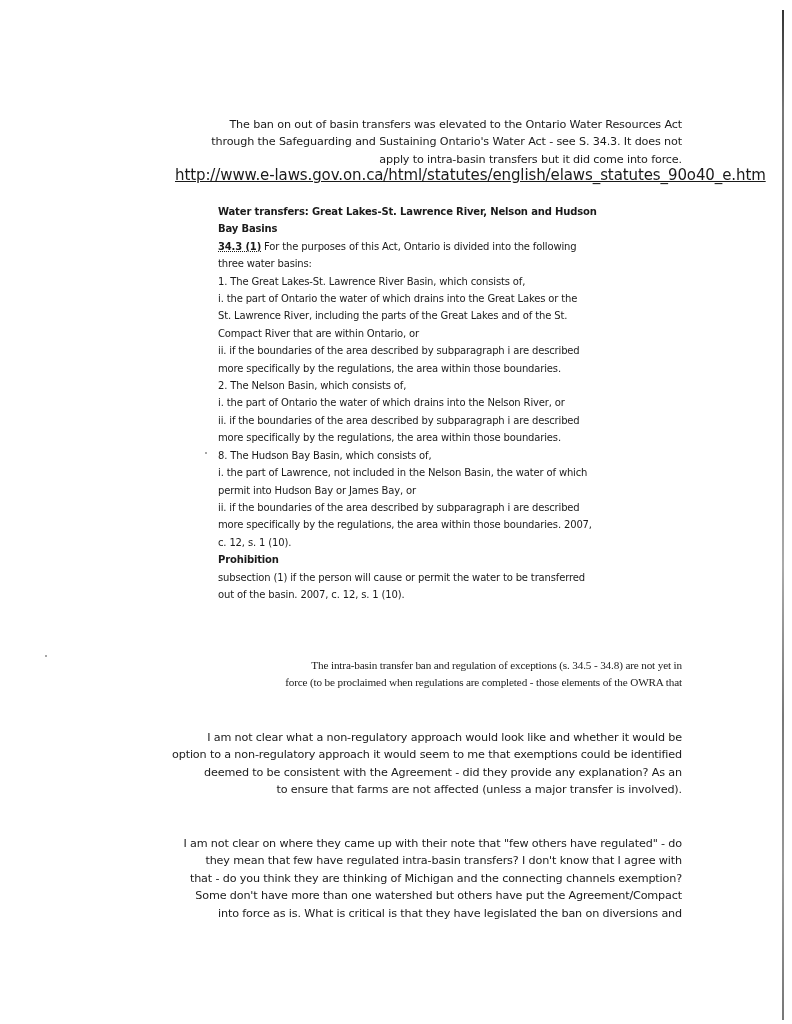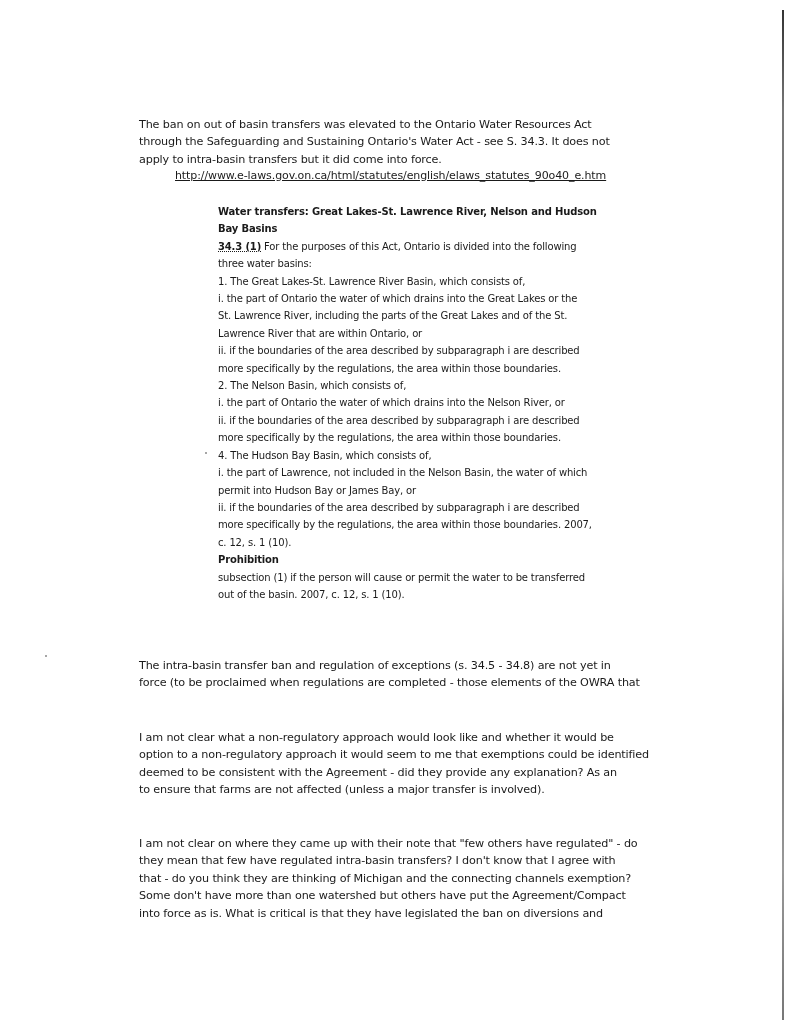--- a/index.html
+++ b/index.html
@@ -5,26 +5,26 @@
     html, body { margin: 0; padding: 0; }
     body {
       width: 792px; height: 1024px; background: #ffffff; position: relative; overflow: hidden;
       font-family: "DejaVu Sans", sans-serif; color: #1a1a1a;
     }
     .scan-edge {
       position: absolute; left: 782px; top: 10px; width: 1.5px; height: 1010px;
       background: linear-gradient(to bottom, #333 0%, #777 10%, #888 40%, #aaa 55%, #777 70%, #999 85%, #777 100%);
     }
     .para {
-      position: absolute; left: 139px; width: 560px;
-      font-size: 11.2px; line-height: 17.4px; letter-spacing: -0.15px;
+      position: absolute; left: 122px; width: 560px;
+      font-size: 11.2px; line-height: 17.4px; letter-spacing: -0.15px; text-align: right;
     }
     .line { display: block; white-space: nowrap; }
     .url {
-      position: absolute; left: 175px; top: 167px; font-size: 11px; line-height: 17px;
+      position: absolute; left: 175px; top: 167px; font-size: 15px; line-height: 17px;
       text-decoration: underline; color: #1a1a1a; white-space: nowrap; letter-spacing: -0.1px;
     }
     .quote {
       position: absolute; left: 218px; top: 203px; width: 460px;
       font-size: 10px; line-height: 17.4px; letter-spacing: -0.15px;
     }
     .bold { font-weight: bold; }
     .u { text-decoration: underline; text-decoration-style: dotted; }
     .speck { position: absolute; width: 2px; height: 2px; background: #888; border-radius: 1px; }
   </style>
@@ -44,39 +44,39 @@
 <a class="url">http://www.e-laws.gov.on.ca/html/statutes/english/elaws_statutes_90o40_e.htm</a>
 
 <div class="quote">
   <span class="line bold">Water transfers: Great Lakes-St. Lawrence River, Nelson and Hudson</span>
   <span class="line bold">Bay Basins</span>
   <span class="line"><span class="bold u">34.3  (1)</span><span> For the purposes of this Act, Ontario is divided into the following</span></span>
   <span class="line">three water basins:</span>
   <span class="line">1. The Great Lakes-St. Lawrence River Basin, which consists of,</span>
   <span class="line">i. the part of Ontario the water of which drains into the Great Lakes or the</span>
   <span class="line">St. Lawrence River, including the parts of the Great Lakes and of the St.</span>
-  <span class="line">Lawrence River that are within Ontario, or</span>
+  <span class="line">Compact River that are within Ontario, or</span>
   <span class="line">ii. if the boundaries of the area described by subparagraph i are described</span>
   <span class="line">more specifically by the regulations, the area within those boundaries.</span>
   <span class="line">2. The Nelson Basin, which consists of,</span>
   <span class="line">i. the part of Ontario the water of which drains into the Nelson River, or</span>
   <span class="line">ii. if the boundaries of the area described by subparagraph i are described</span>
   <span class="line">more specifically by the regulations, the area within those boundaries.</span>
-  <span class="line">4. The Hudson Bay Basin, which consists of,</span>
+  <span class="line">8. The Hudson Bay Basin, which consists of,</span>
   <span class="line">i. the part of Lawrence, not included in the Nelson Basin, the water of which</span>
   <span class="line">permit into Hudson Bay or James Bay, or</span>
   <span class="line">ii. if the boundaries of the area described by subparagraph i are described</span>
   <span class="line">more specifically by the regulations, the area within those boundaries. 2007,</span>
   <span class="line">c. 12, s. 1 (10).</span>
   <span class="line bold">Prohibition</span>
   <span class="line">subsection (1) if the person will cause or permit the water to be transferred</span>
   <span class="line">out of the basin. 2007, c. 12, s. 1 (10).</span>
 </div>
 
-<div class="para" style="top:657px;">
+<div class="para" style="top:657px;font-family:Liberation Serif, serif;">
   <span class="line">The intra-basin transfer ban and regulation of exceptions (s. 34.5 - 34.8) are not yet in</span>
   <span class="line">force (to be proclaimed when regulations are completed - those elements of the OWRA that</span>
 </div>
 
 <div class="para" style="top:729px;">
   <span class="line">I am not clear what a non-regulatory approach would look like and whether it would be</span>
   <span class="line">option to a non-regulatory approach it would seem to me that exemptions could be identified</span>
   <span class="line">deemed to be consistent with the Agreement - did they provide any explanation? As an</span>
   <span class="line">to ensure that farms are not affected (unless a major transfer is involved).</span>
 </div>

